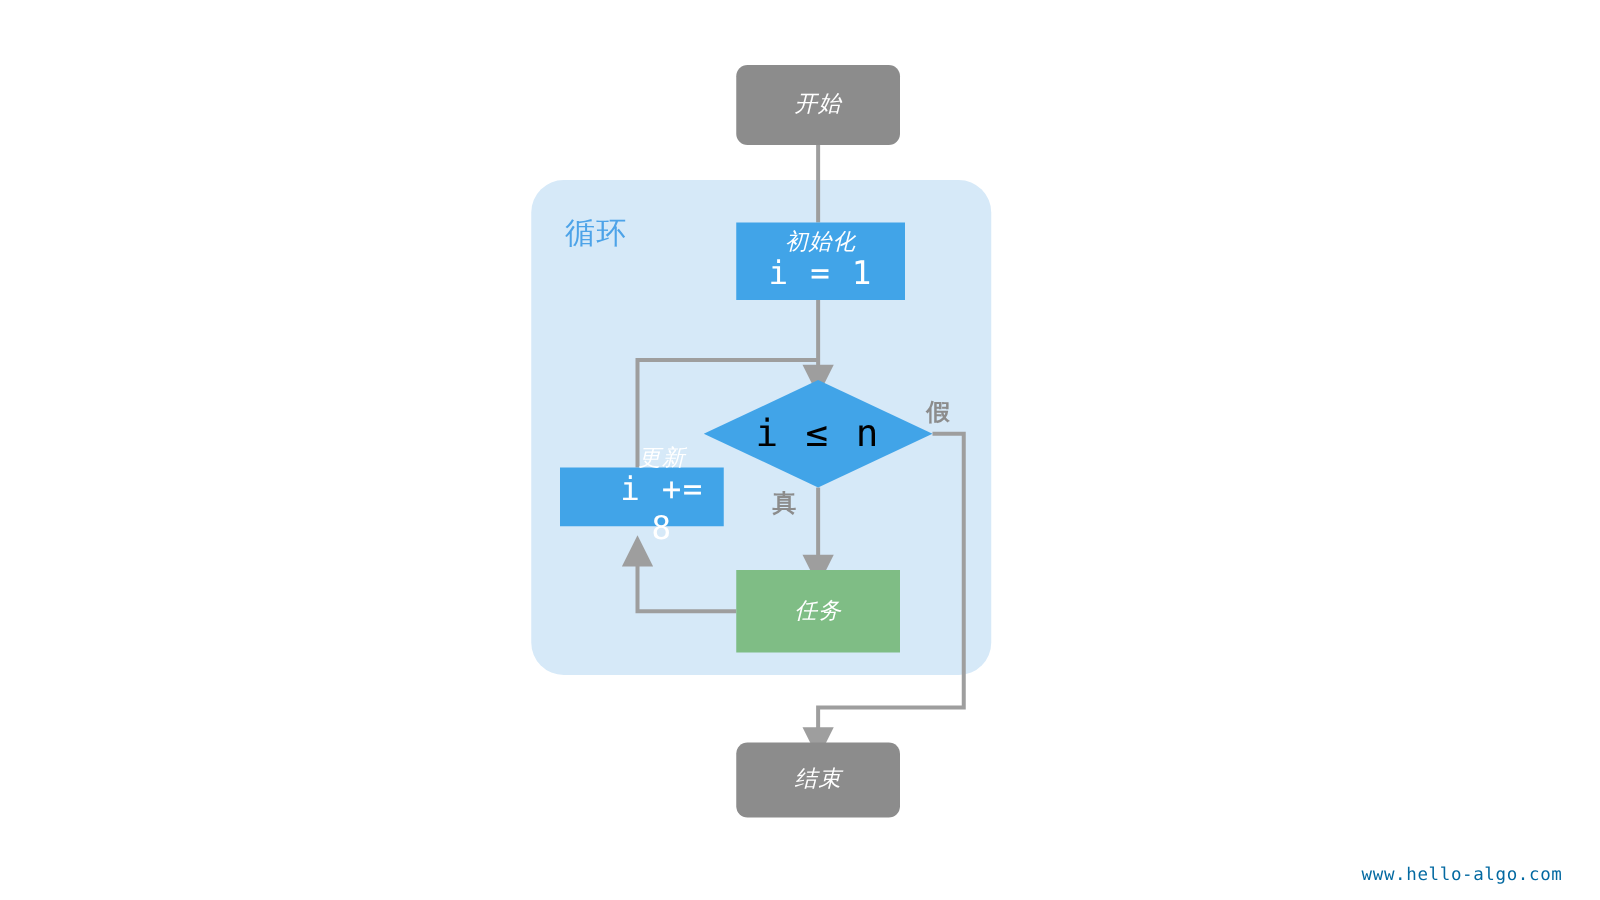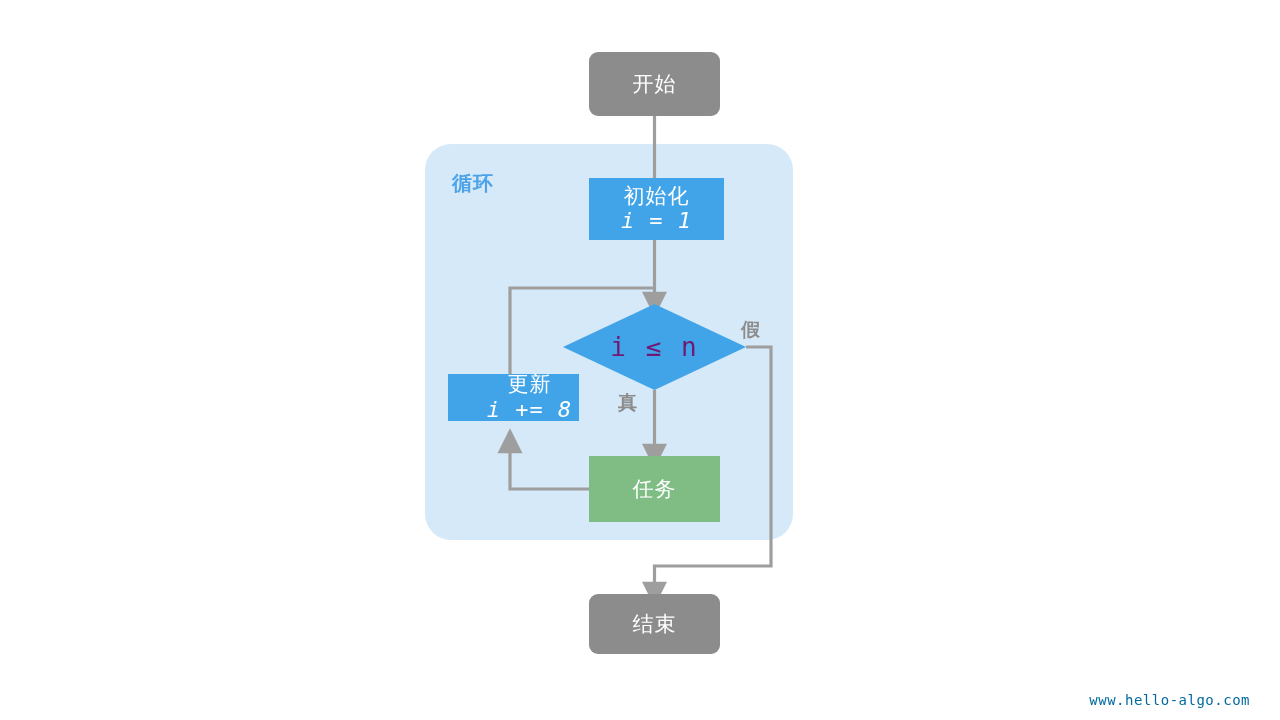--- a/index.html
+++ b/index.html
@@ -34,63 +34,63 @@
     display: flex;
     flex-direction: column;
     align-items: center;
     justify-content: center;
     color: #ffffff;
     text-align: center;
     line-height: 1.18;
   }
   .node .cn {
     font-family: "Liberation Sans", "DejaVu Sans", sans-serif;
-    font-size: 21px;
+    font-size: 18px;
     letter-spacing: 1px;
+    font-style: italic;
   }
   .node .code {
     font-family: "DejaVu Sans Mono", "Liberation Mono", monospace;
-    font-size: 22px;
+    font-size: 26px;
     letter-spacing: 1px;
-    font-style: italic;
   }
   .terminal {
     background: #8c8c8c;
     border-radius: 9px;
   }
   .process-blue {
     background: #41a4e8;
   }
   .process-green {
     background: #7fbd85;
   }
   .diamond-label {
     position: absolute;
     display: flex;
     align-items: center;
     justify-content: center;
-    color: #701a75;
+    color: #000000;
     font-family: "DejaVu Sans Mono", "Liberation Mono", monospace;
-    font-size: 26px;
+    font-size: 30px;
     letter-spacing: 2px;
     pointer-events: none;
   }
   .edge-label {
     position: absolute;
     color: #8c8c8c;
     font-family: "Liberation Sans", "DejaVu Sans", sans-serif;
     font-size: 19px;
     font-weight: bold;
   }
   .group-label {
     position: absolute;
     color: #4da3e8;
     font-family: "Liberation Sans", "DejaVu Sans", sans-serif;
-    font-size: 20px;
-    font-weight: bold;
+    font-size: 24px;
+    font-weight: normal;
     letter-spacing: 1px;
   }
   .watermark {
     position: absolute;
     right: 30px;
     bottom: 12px;
     color: #0369a1;
     font-family: "DejaVu Sans Mono", "Liberation Mono", monospace;
     font-size: 14px;
     letter-spacing: 0.5px;

